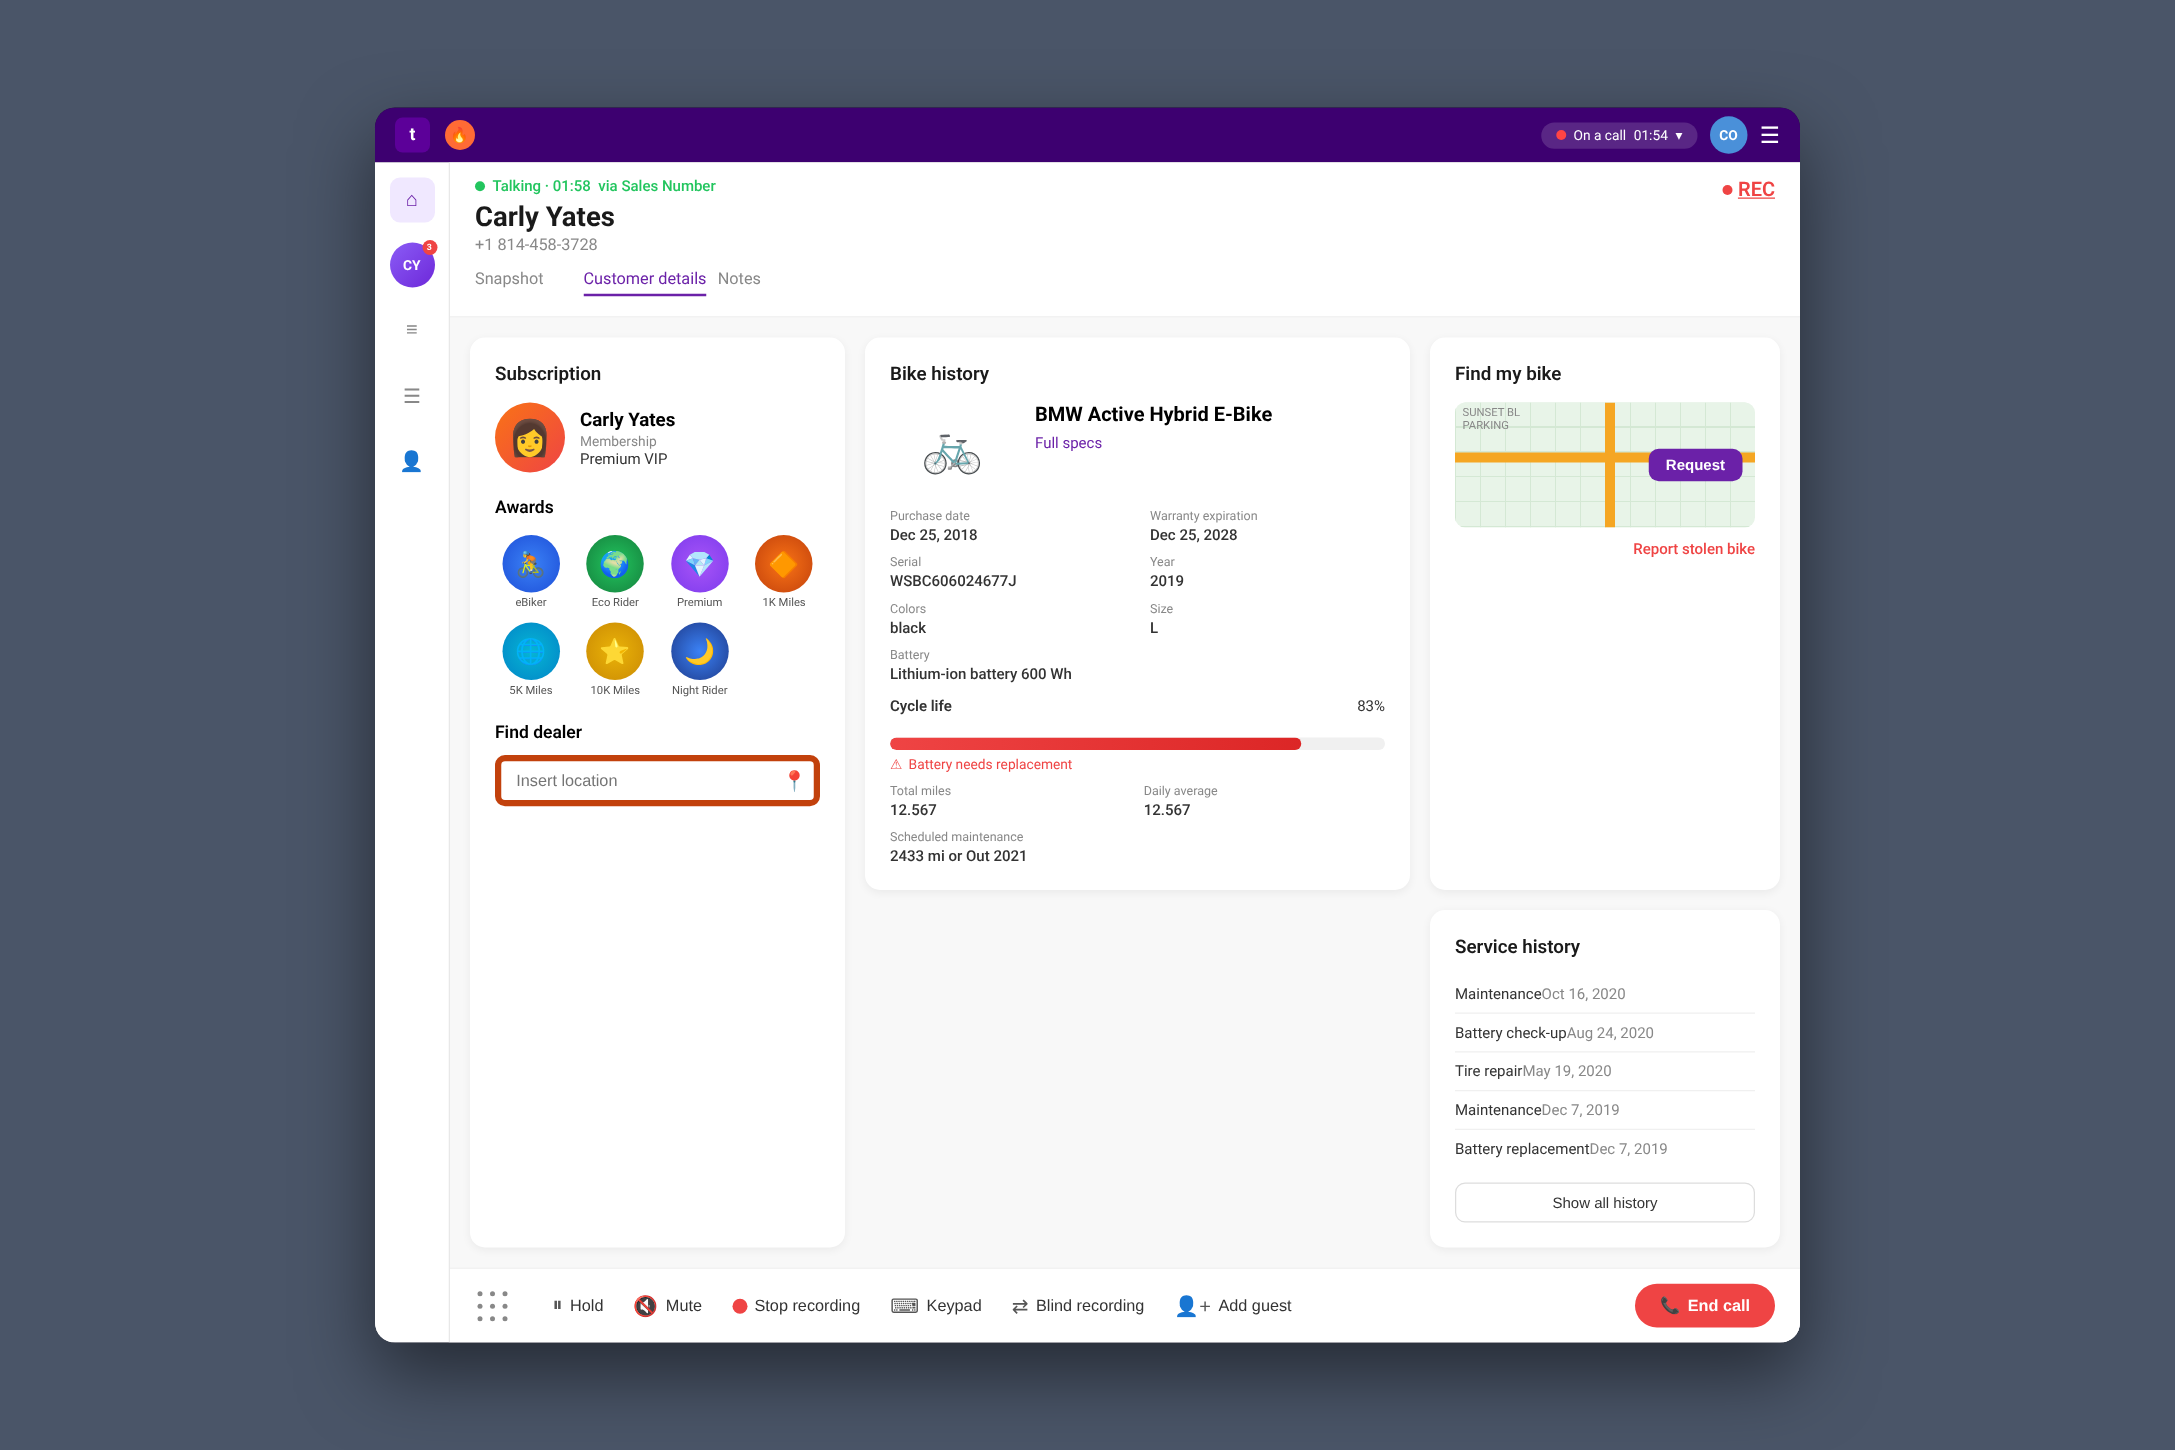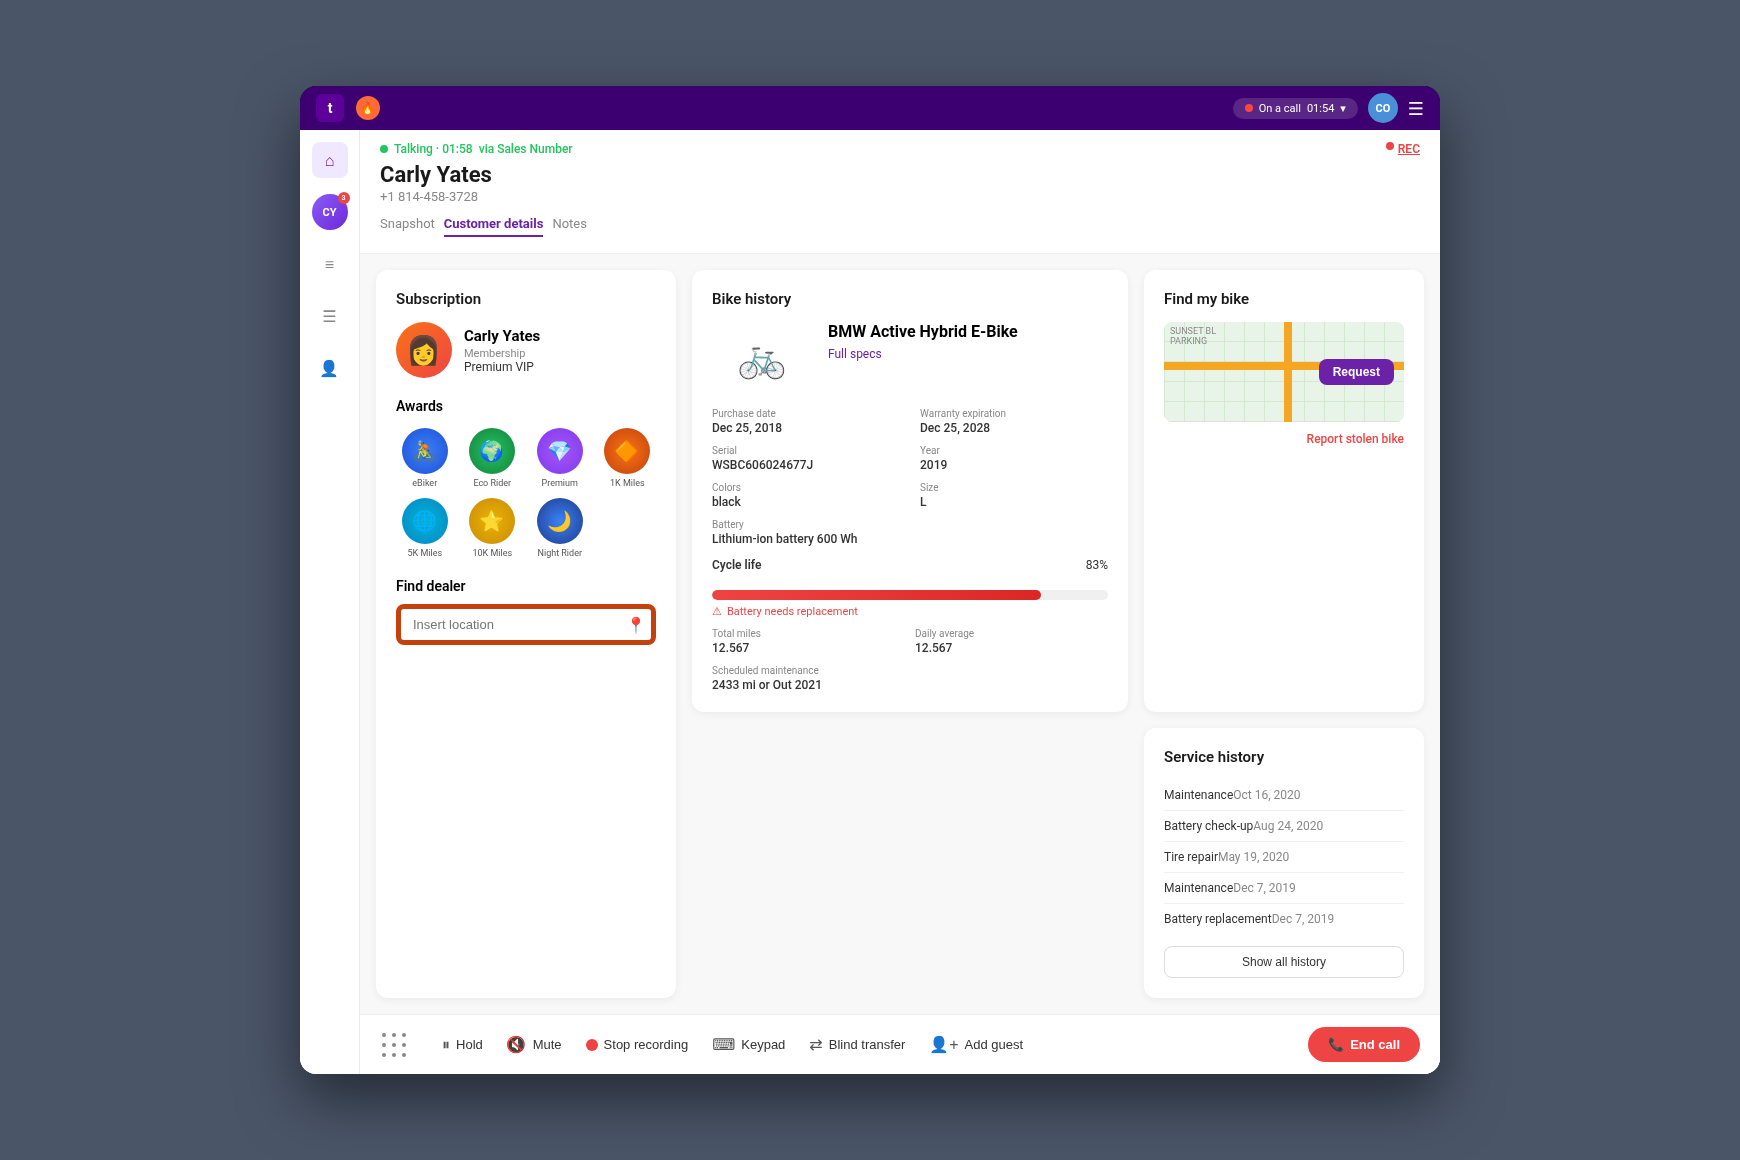--- a/index.html
+++ b/index.html
@@ -120,38 +120,39 @@
     .talking-indicator {
       display: flex; align-items: center; gap: 6px;
       color: #22c55e; font-size: 12px; font-weight: 500;
       margin-bottom: 6px;
     }
     .talking-dot { width: 8px; height: 8px; background: #22c55e; border-radius: 50%; }
     .customer-name { font-size: 22px; font-weight: 700; color: #1a1a1a; }
     .customer-phone { font-size: 13px; color: #888; margin-top: 2px; }
     .rec-badge {
       position: absolute; right: 20px; top: 12px;
-      display: flex; gap: 4px;
-      color: #ef4444; font-size: 12px; font-weight: 600; text-decoration: underline;
+      display: flex; align-items: center; gap: 4px;
+      color: #ef4444; font-size: 16px; font-weight: 600; text-decoration: underline;
     }
     .rec-dot { width: 8px; height: 8px; background: #ef4444; border-radius: 50%; }
     .call-header-wrapper { position: relative; }
     
     .tabs {
       display: flex; gap: 9px;
       margin-top: 12px;
       text-align: right;
     }
     .tab {
       font-size: 13px; color: #888;
       cursor: pointer; padding-bottom: 4px;
     }
     .tab.active {
-      color: #6b21a8; font-weight: 700;
+      color: #6b21a8; font-weight: 400;
       border-bottom: 2px solid #6b21a8;
+      margin-left: 23px;
     }
 
     
     .cards-grid {
       display: grid;
       grid-template-columns: 300px 1fr 280px;
       gap: 16px;
       padding: 16px;
     }
     .card {
@@ -560,21 +561,21 @@
         <button class="control-btn">
           <div class="stop-rec-dot"></div>
           <span>Stop recording</span>
         </button>
         <button class="control-btn">
           <span class="control-icon">⌨</span>
           <span>Keypad</span>
         </button>
         <button class="control-btn">
           <span class="control-icon">⇄</span>
-          <span>Blind transfer</span>
+          <span>Blind recording</span>
         </button>
         <button class="control-btn">
           <span class="control-icon">👤+</span>
           <span>Add guest</span>
         </button>
         <button class="end-call-btn">
           <span>📞</span>
           <span>End call</span>
         </button>
       </div>

